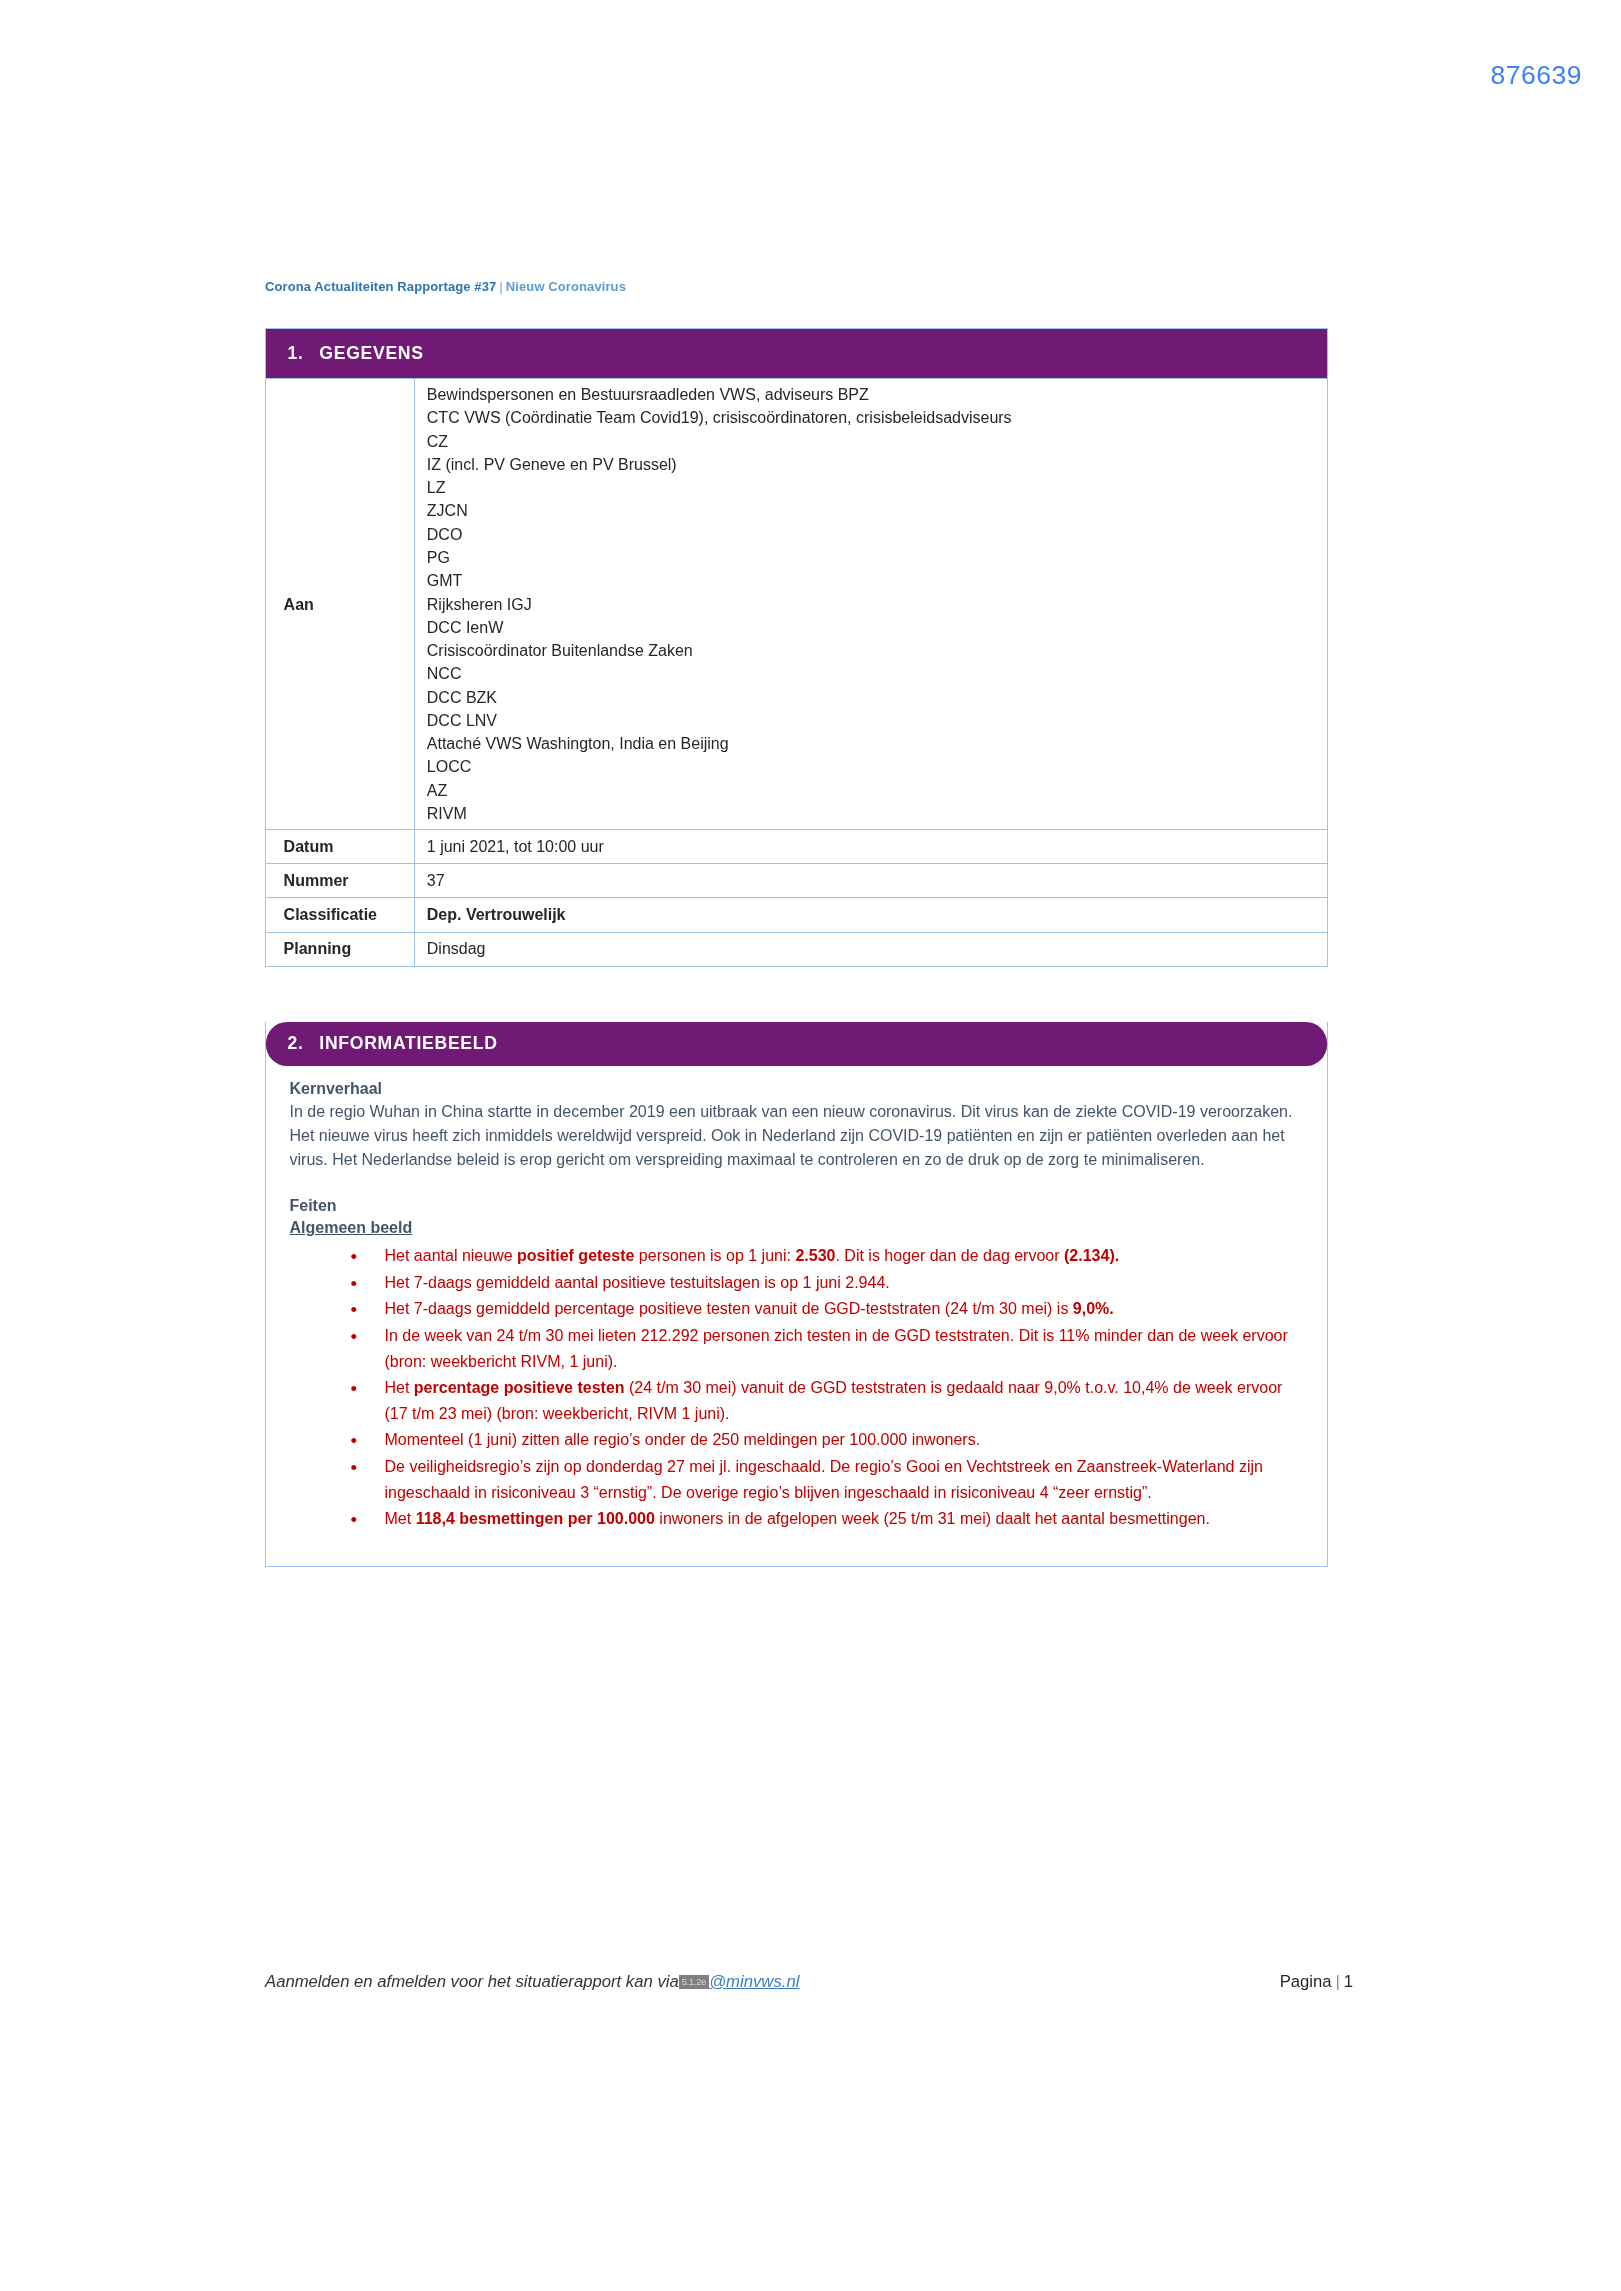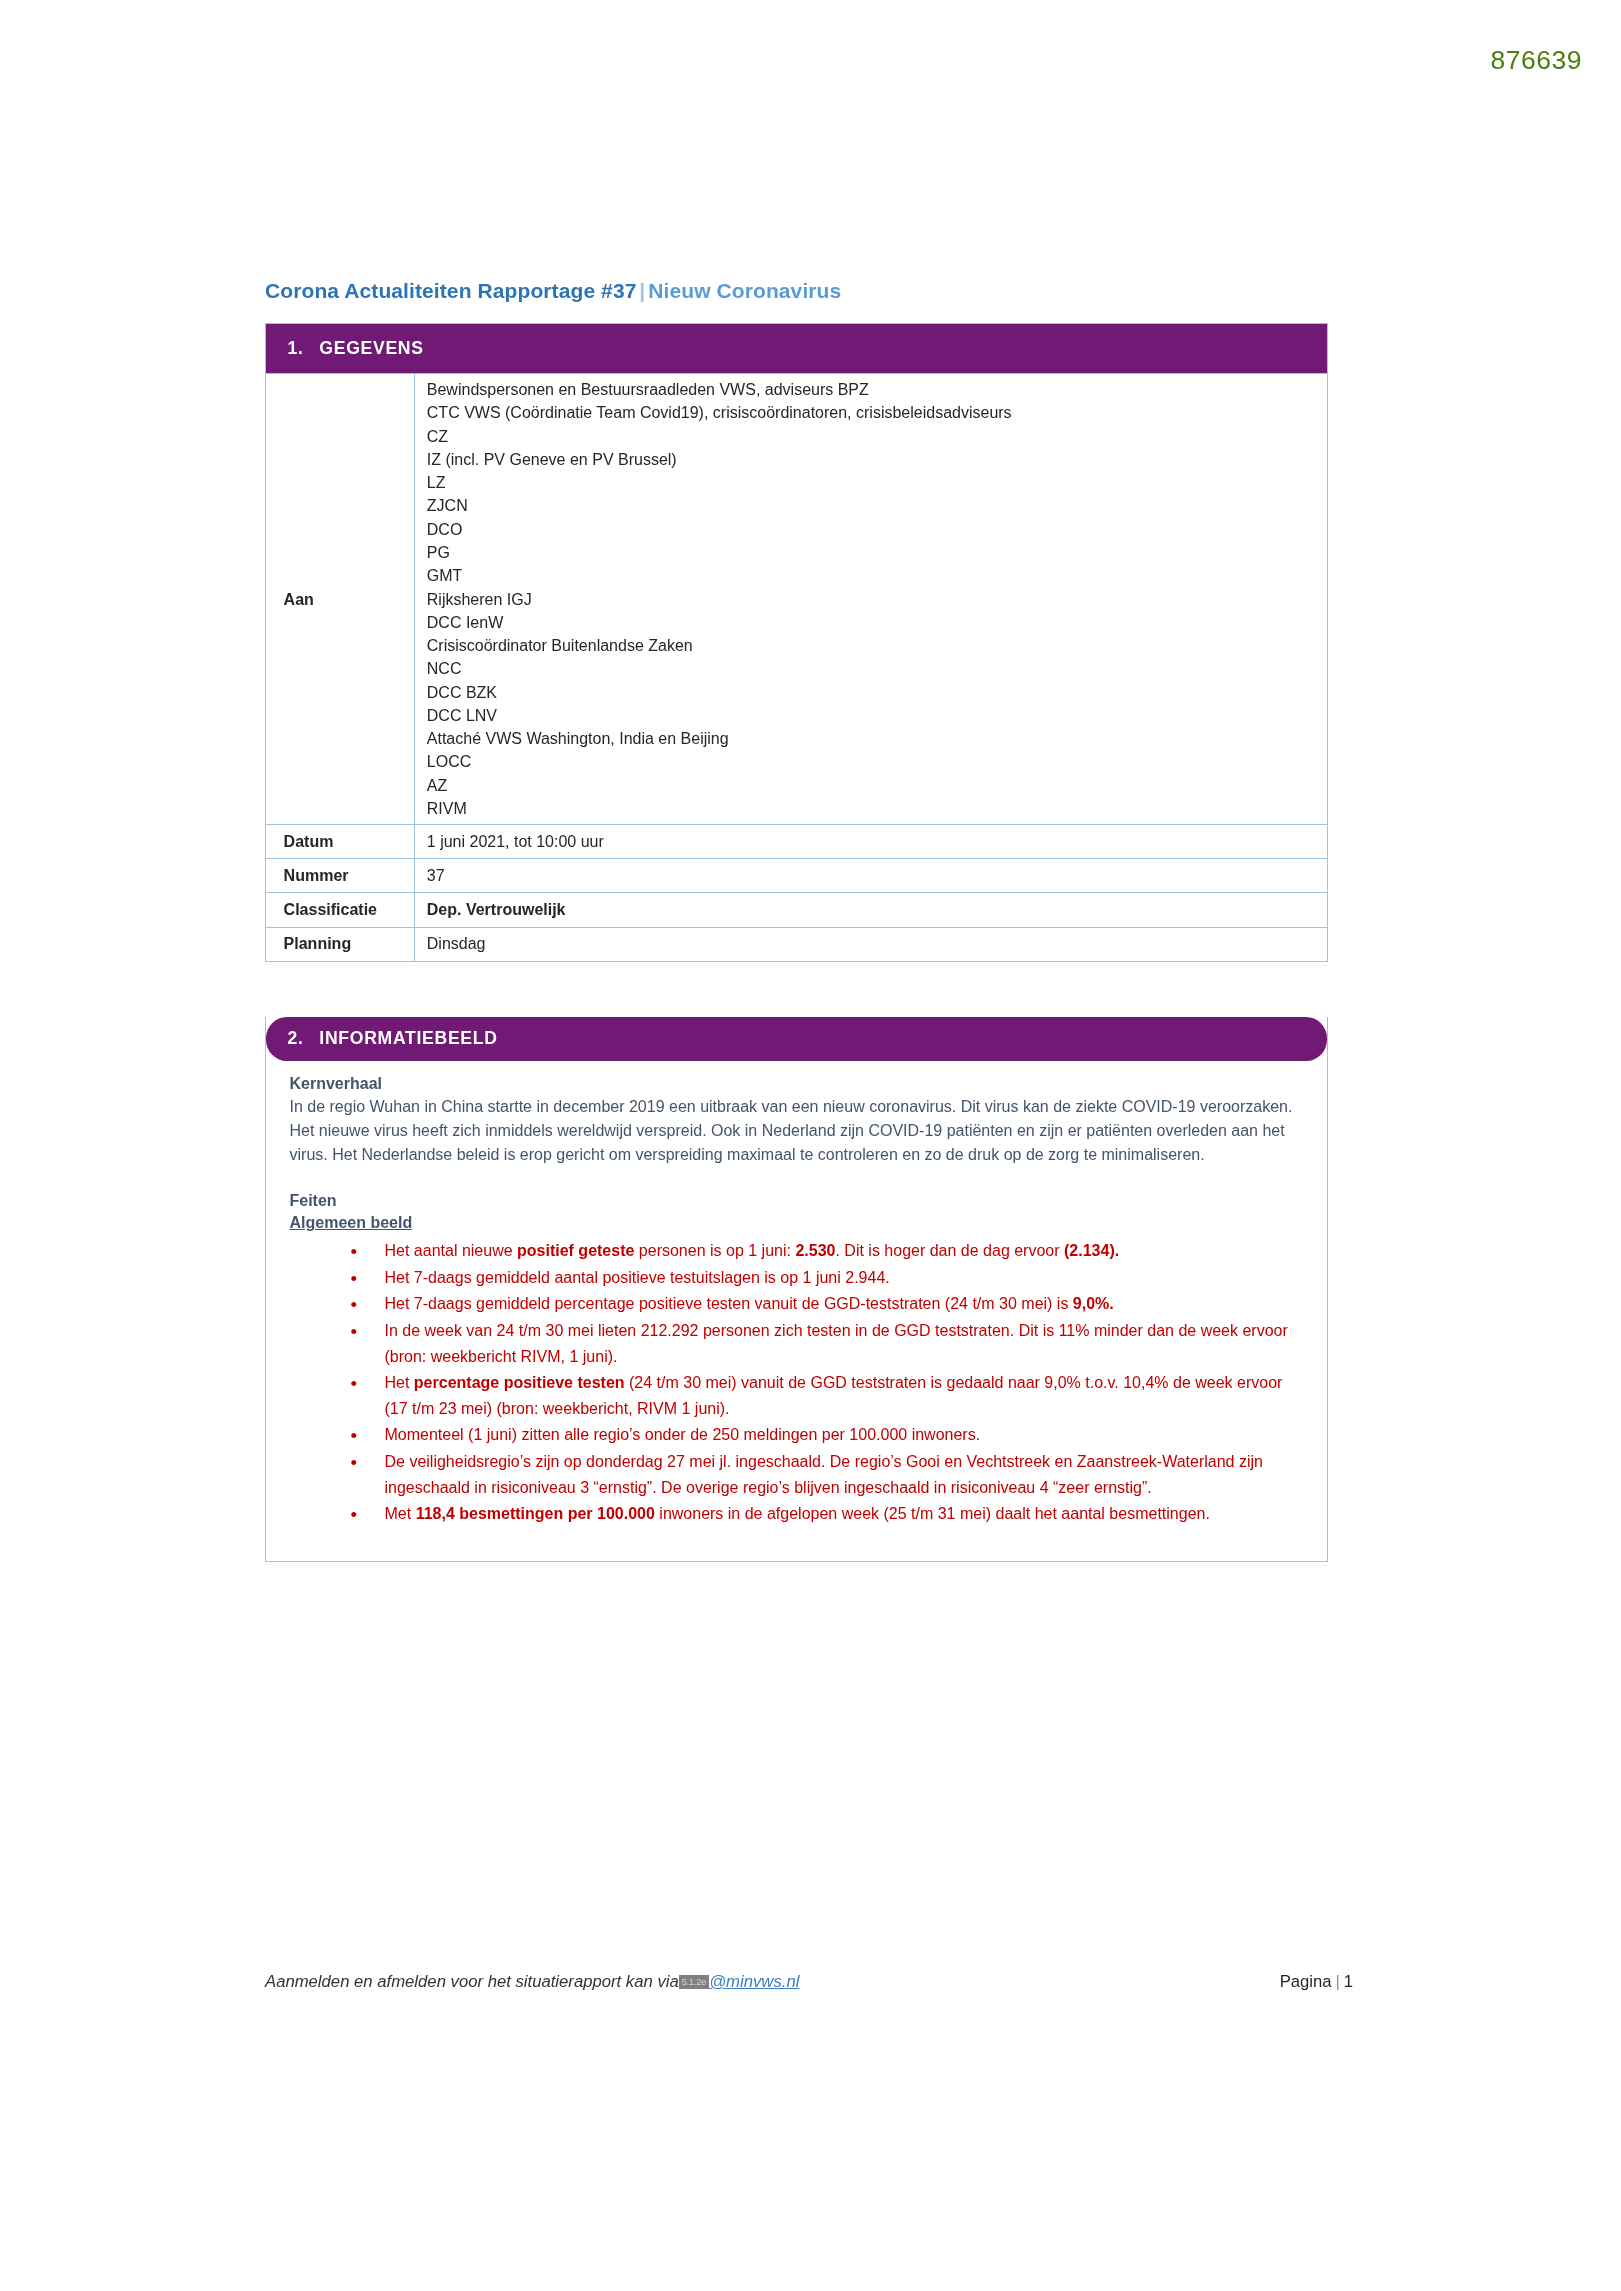--- a/index.html
+++ b/index.html
@@ -5,33 +5,33 @@
   * { margin:0; padding:0; box-sizing:border-box; }
   html, body {
     width:1621px; height:2292px;
     background:#ffffff;
     font-family:"Liberation Sans", sans-serif;
   }
   body { position:relative; overflow:hidden; }
 
   
   .doc-number{
-    position:absolute; top:45px; right:39px;
-    font-size:26.5px; color:#4d7c0f; letter-spacing:0.5px;
+    position:absolute; top:60px; right:39px;
+    font-size:26.5px; color:#3b82f6; letter-spacing:0.5px;
   }
 
   
   .page{
     position:absolute; left:265px; top:279px; width:1088px;
   }
 
   
   .report-title{
-    font-size:21px; font-weight:bold; color:#2E74B5;
-    margin-bottom:20px; letter-spacing:0.1px;
+    font-size:13px; font-weight:bold; color:#2E74B5;
+    margin-bottom:34px; letter-spacing:0.1px;
   }
   .report-title .sep{ color:#9DC3E6; font-weight:bold; padding:0 2.9px; }
   .report-title .sub{ color:#5B9BD5; font-weight:bold; }
 
   
   .section-bar{
     background:#701a75; color:#ffffff;
     font-size:17.6px; font-weight:bold; letter-spacing:0.7px;
     padding:11.8px 0 11.8px 21.6px;
   }

